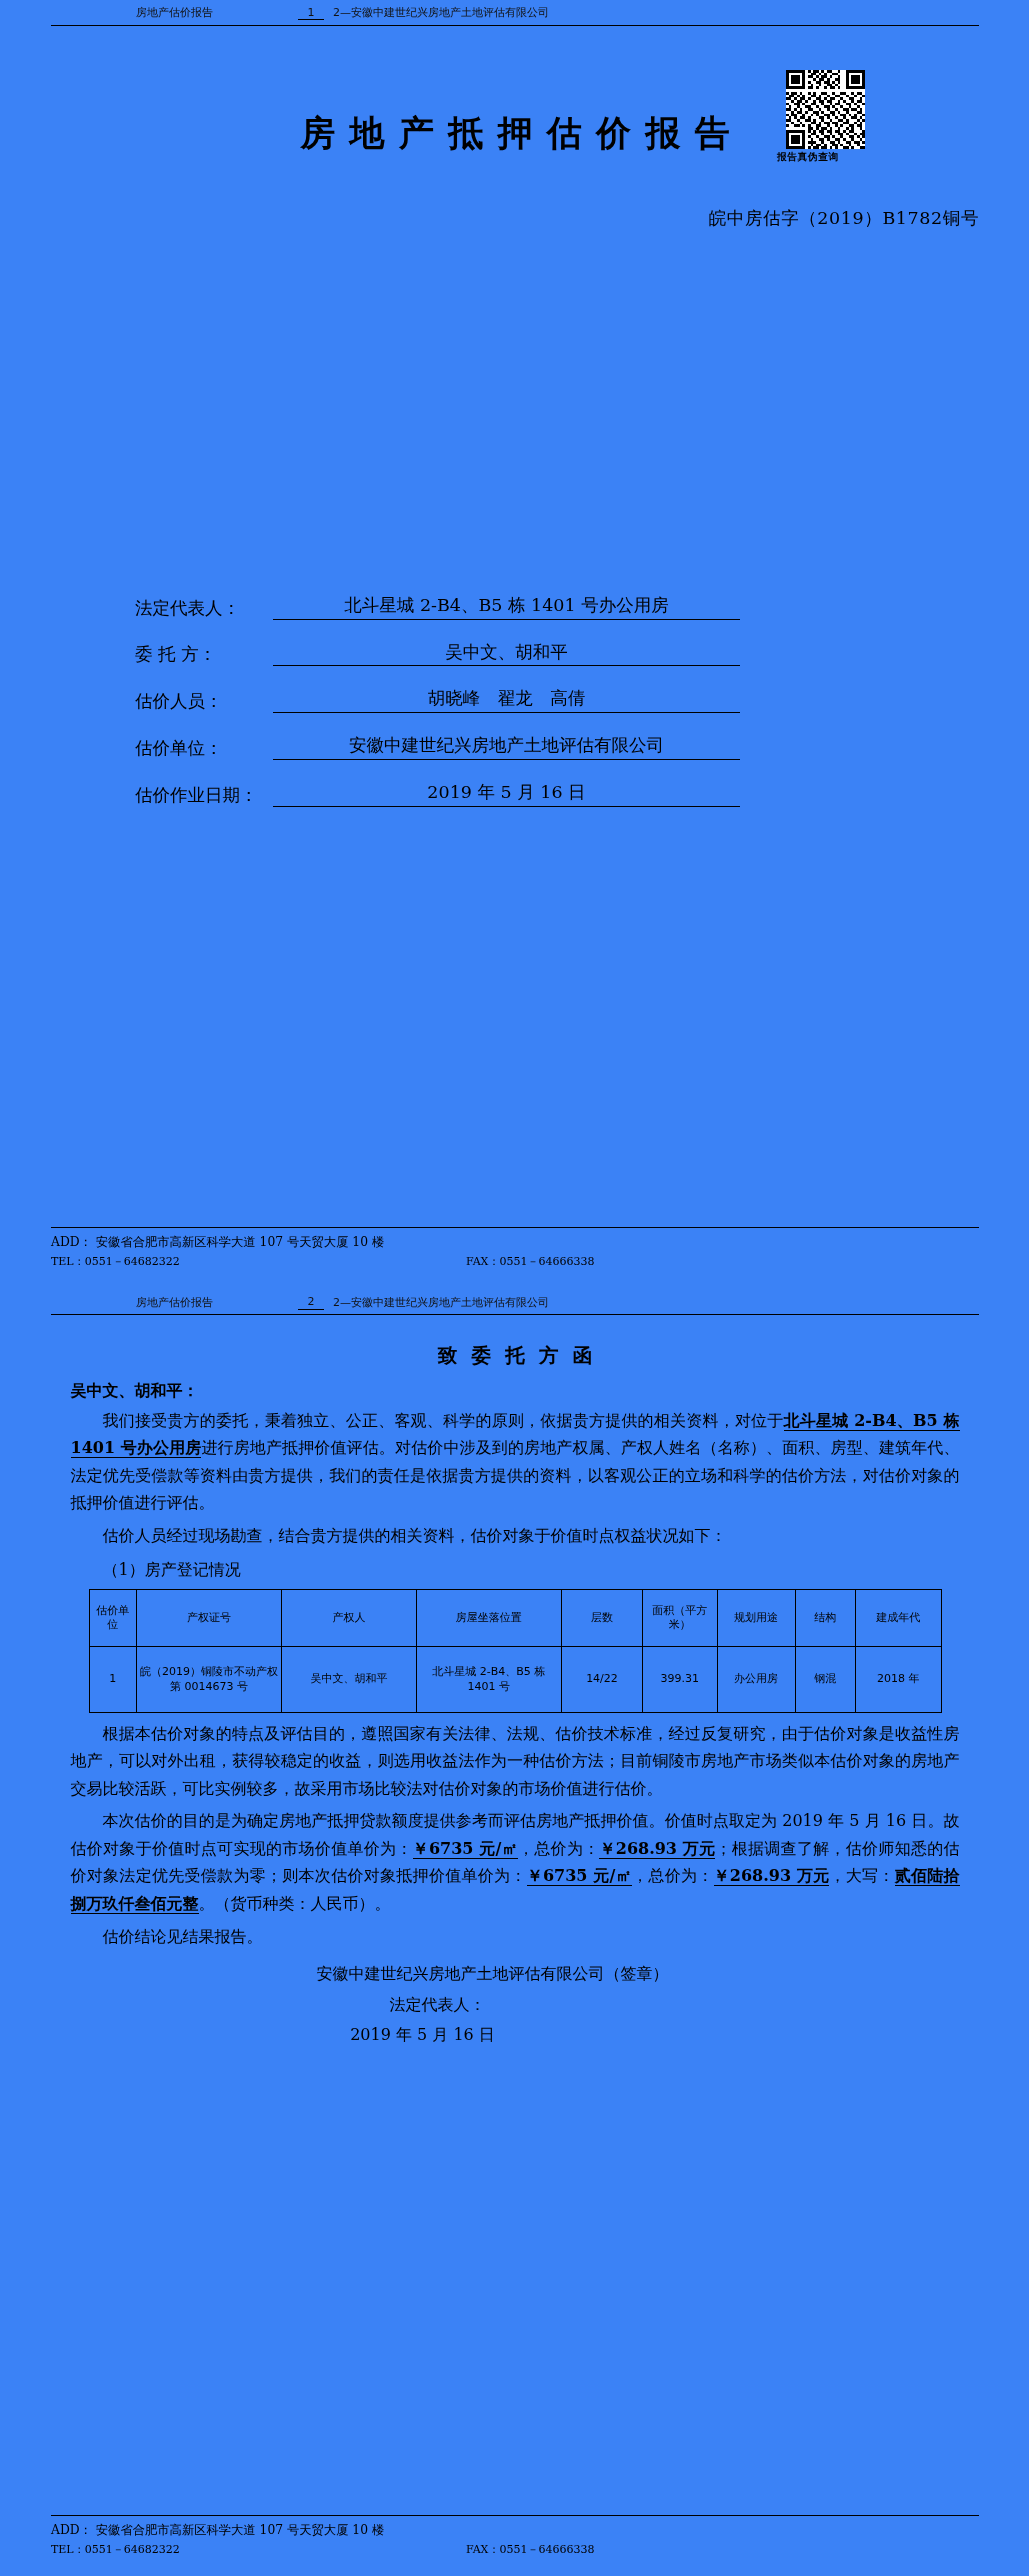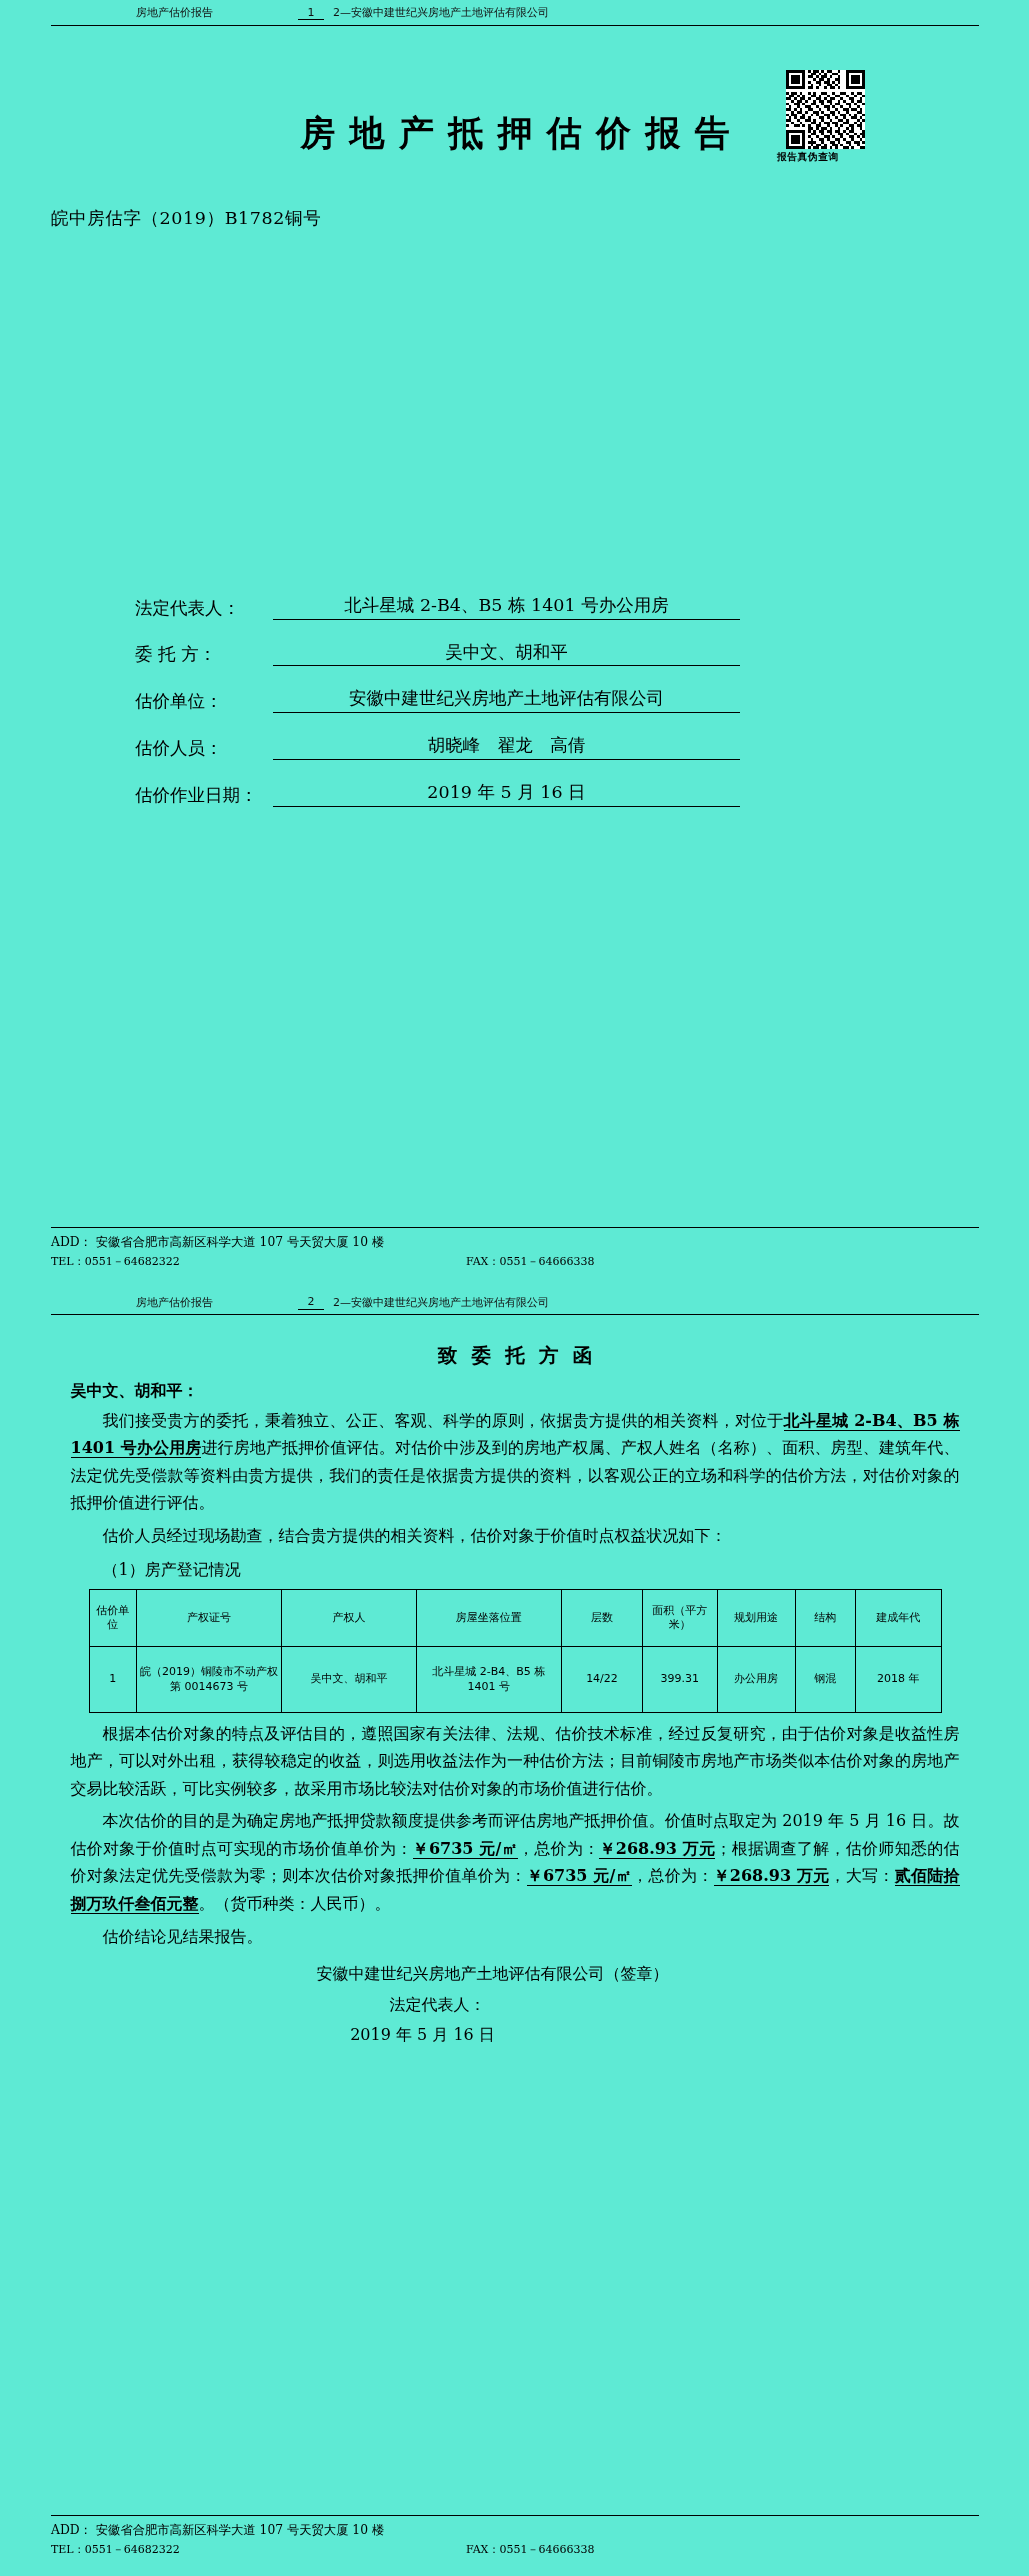--- a/index.html
+++ b/index.html
@@ -1,18 +1,18 @@
 <!DOCTYPE html>
 <html style="font-size:10.4px"><head>
 <meta charset="utf-8">
 <style>
   html,body{margin:0;padding:0;background:#8a8a8a;}
   body{font-family:"DejaVu Serif","Liberation Serif",serif;}
   .page{
-    width:1030px;min-height:2576px;background:#5eead4;margin:0 auto;position:relative;
+    width:1030px;min-height:2576px;background:#3b82f6;margin:0 auto;position:relative;
     box-sizing:border-box;
   }
   
   .hdr-row{
     display:flex;align-items:flex-end;font-size:11px;color:#111;
     font-family:"DejaVu Sans","Liberation Sans",sans-serif;
   }
   .hdr-left{width:247px;text-align:center;}
   .hdr-pagenum{width:26px;text-align:center;border-bottom:1px solid #000;padding-bottom:0.6px;}
   .hdr-right{margin-left:9px;white-space:nowrap;}
@@ -30,21 +30,21 @@
     font-size:9.7px;font-weight:bold;margin-top:1.9px;letter-spacing:0.6px;
     font-family:"DejaVu Sans","Liberation Sans",sans-serif;color:#000;
   }
 
   .main-title{
     text-align:center;margin-top:84px;font-size:35px;font-weight:bold;
     letter-spacing:14.3px;text-indent:14.3px;color:#000;
     font-family:"DejaVu Sans","Liberation Sans",sans-serif;
   }
   .report-no{
-    text-align:left;margin-top:49px;font-size:17.5px;color:#000;letter-spacing:0.6px;
+    text-align:right;margin-top:49px;font-size:17.5px;color:#000;letter-spacing:0.6px;
   }
 
   .info-block{margin-top:363px;padding-left:84px;}
   .info-row{display:flex;align-items:flex-end;margin-bottom:20px;font-size:17.5px;color:#000;}
   .info-label{
     width:138px;flex:0 0 138px;display:flex;justify-content:space-between;
     letter-spacing:0px;
   }
   .info-label.tight{letter-spacing:0;display:block;}
   .info-value{
@@ -376,26 +376,26 @@
     <div class="info-block">
       <div class="info-row">
         <span class="info-label">法定代表人：</span>
         <span class="info-value short">北斗星城 2-B4、B5 栋 1401 号办公用房</span>
       </div>
       <div class="info-row">
         <span class="info-label">委 托 方：</span>
         <span class="info-value short">吴中文、胡和平</span>
       </div>
       <div class="info-row">
+        <span class="info-label">估价人员：</span>
+        <span class="info-value short">胡晓峰　翟龙　高倩</span>
+      </div>
+      <div class="info-row">
         <span class="info-label">估价单位：</span>
         <span class="info-value short">安徽中建世纪兴房地产土地评估有限公司</span>
-      </div>
-      <div class="info-row">
-        <span class="info-label">估价人员：</span>
-        <span class="info-value short">胡晓峰　翟龙　高倩</span>
       </div>
       <div class="info-row">
         <span class="info-label tight">估价作业日期：</span>
         <span class="info-value short">2019 年 5 月 16 日</span>
       </div>
     </div>
 
     <div class="footer">
       <div class="rule"></div>
       <div class="foot-add">ADD： 安徽省合肥市高新区科学大道 107 号天贸大厦 10 楼</div>

